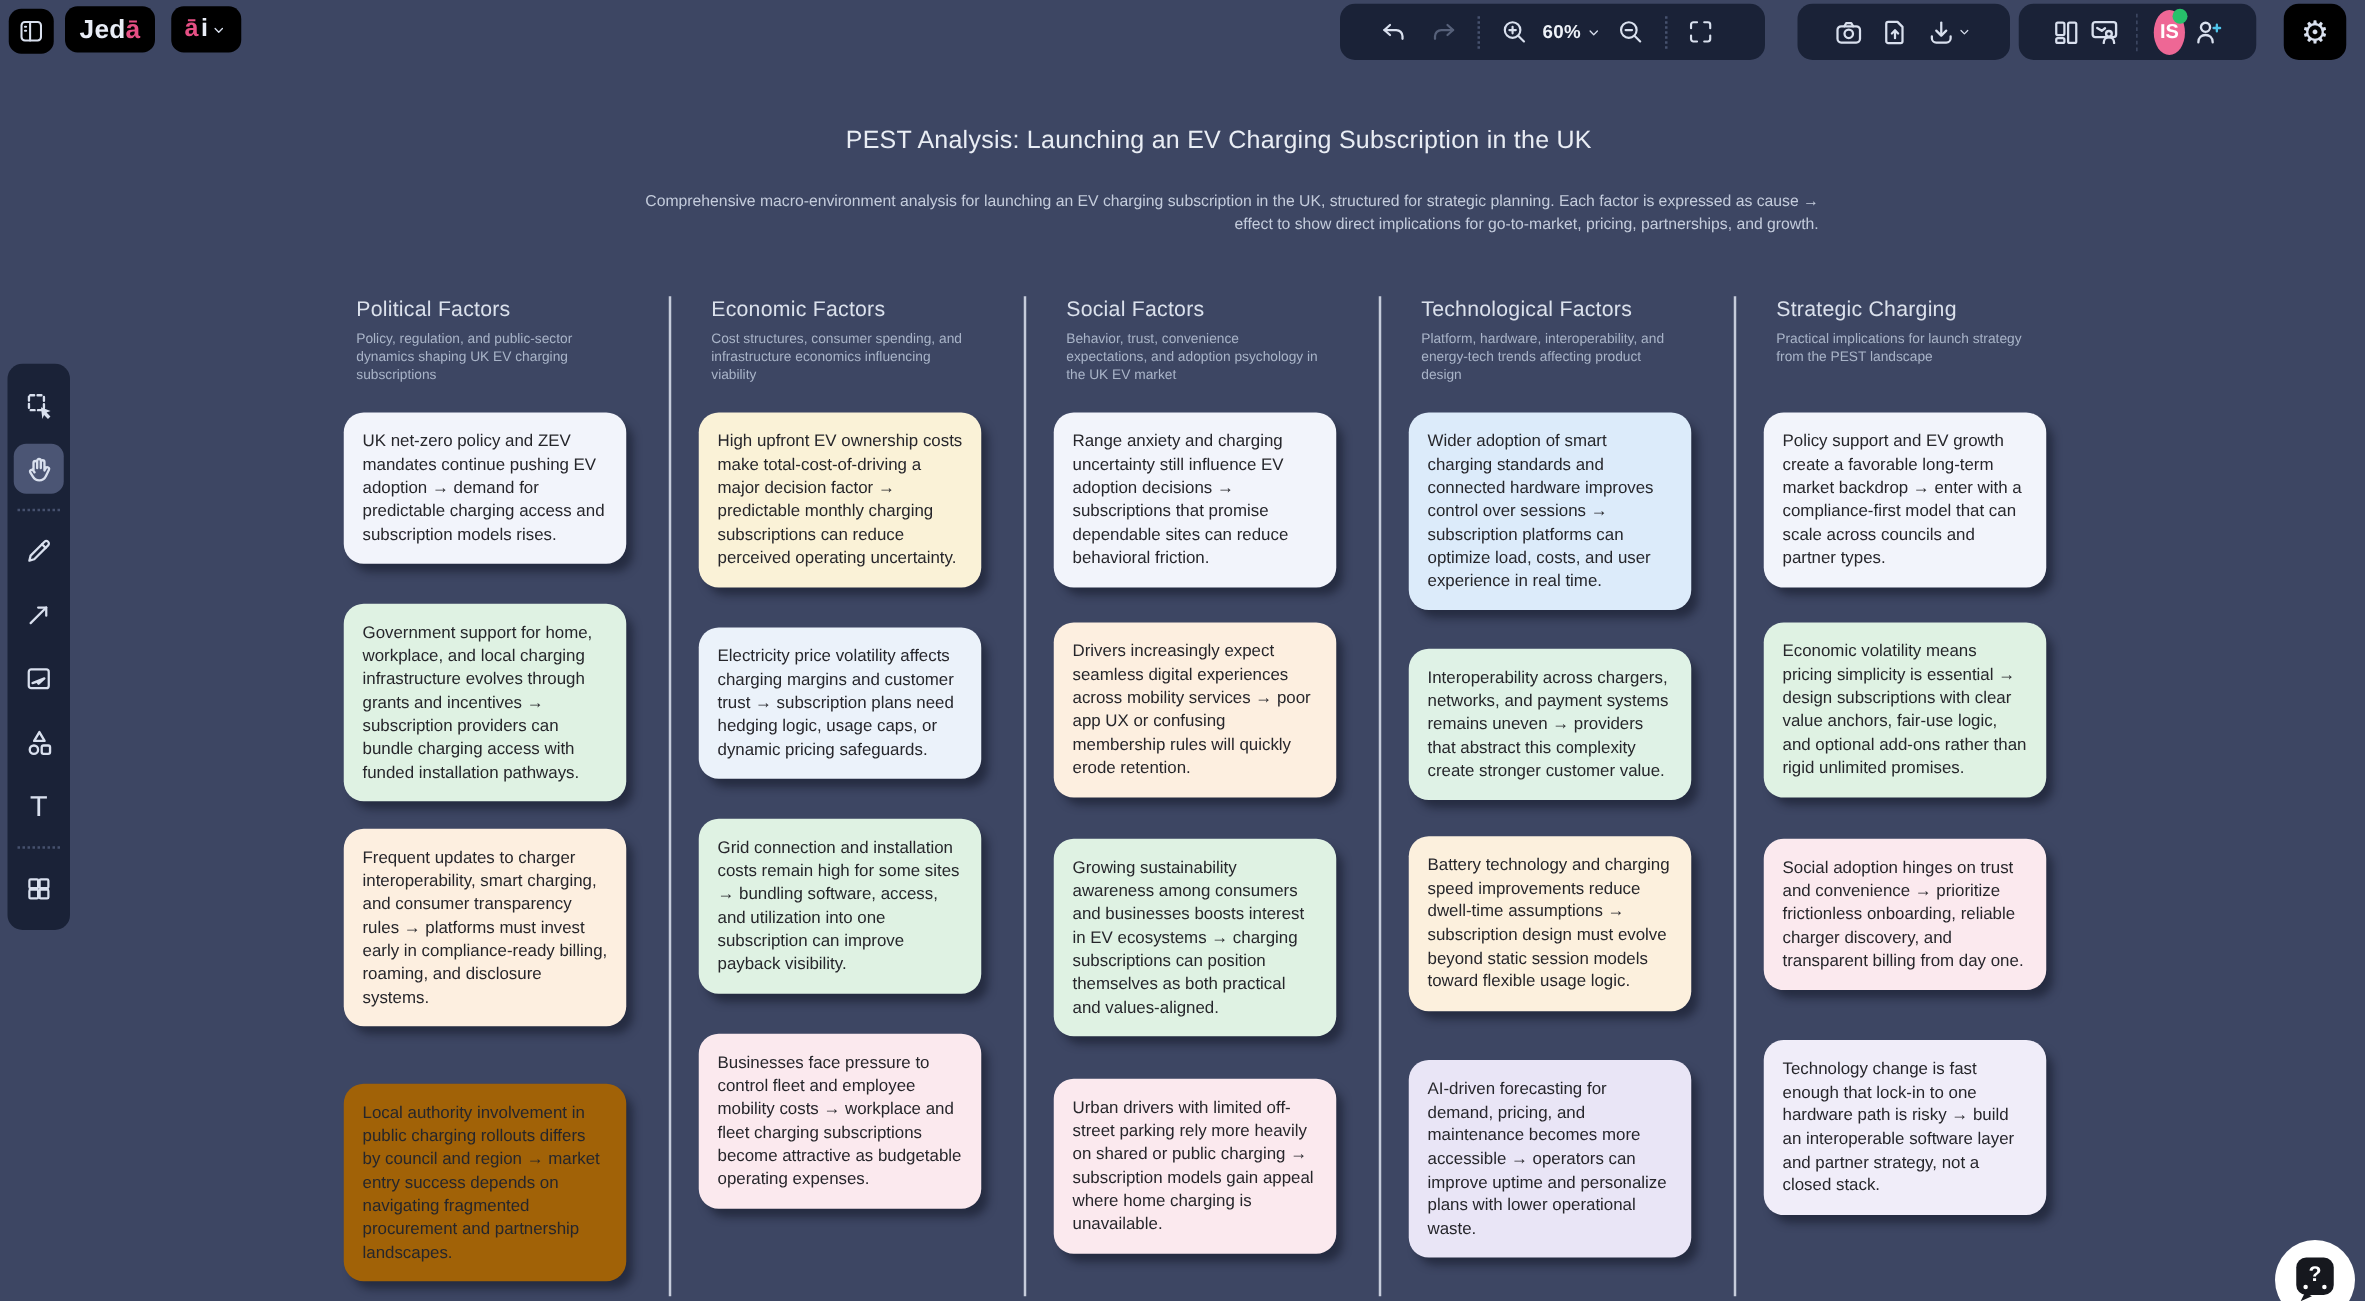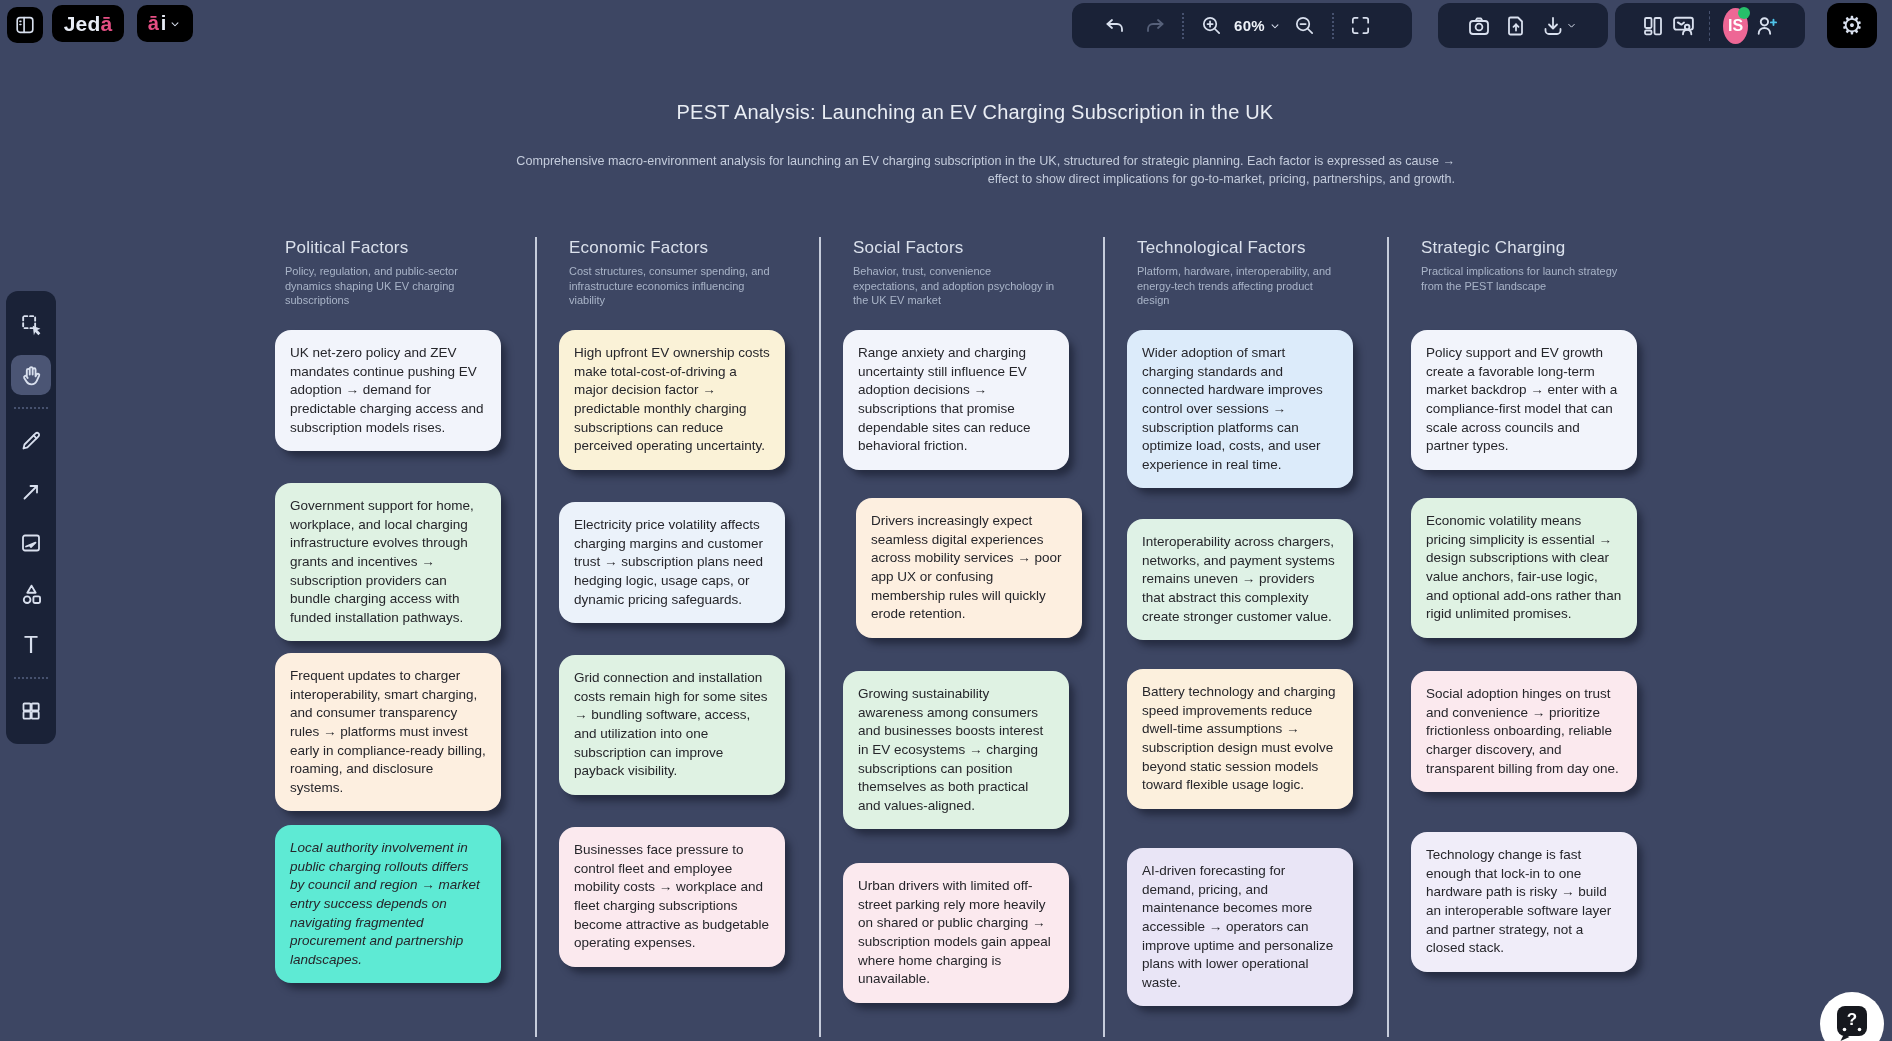--- a/index.html
+++ b/index.html
@@ -237,38 +237,38 @@
 <div class="vline" style="left:535px;"></div>
 <div class="vline" style="left:819px;"></div>
 <div class="vline" style="left:1103px;"></div>
 <div class="vline" style="left:1387px;"></div>
 
 <div class="col" style="left:275px;">
   <h2>Political Factors</h2>
   <p class="desc">Policy, regulation, and public-sector dynamics shaping UK EV charging subscriptions</p>
   <div class="card" style="top: 93px; background: rgb(242, 244, 251);">UK net-zero policy and ZEV mandates continue pushing EV adoption → demand for predictable charging access and subscription models rises.</div>
   <div class="card" style="top: 246px; background: rgb(223, 242, 227);">Government support for home, workplace, and local charging infrastructure evolves through grants and incentives → subscription providers can bundle charging access with funded installation pathways.</div>
-  <div class="card" style="top: 416px; background: rgb(253, 239, 224);">Frequent updates to charger interoperability, smart charging, and consumer transparency rules → platforms must invest early in compliance-ready billing, roaming, and disclosure systems.</div>
-  <div class="card" style="top: 588px; background: #5eead4; font-style: italic;">Local authority involvement in public charging rollouts differs by council and region → market entry success depends on navigating fragmented procurement and partnership landscapes.</div>
+  <div class="card" style="top: 426px; background: rgb(253, 239, 224);">Frequent updates to charger interoperability, smart charging, and consumer transparency rules → platforms must invest early in compliance-ready billing, roaming, and disclosure systems.</div>
+  <div class="card" style="top: 630px; background: #a16207;">Local authority involvement in public charging rollouts differs by council and region → market entry success depends on navigating fragmented procurement and partnership landscapes.</div>
 </div>
 
 <div class="col" style="left:559px;">
   <h2>Economic Factors</h2>
   <p class="desc">Cost structures, consumer spending, and infrastructure economics influencing viability</p>
   <div class="card" style="top: 93px; background: rgb(250, 242, 215);">High upfront EV ownership costs make total-cost-of-driving a major decision factor → predictable monthly charging subscriptions can reduce perceived operating uncertainty.</div>
   <div class="card" style="top: 265px; background: rgb(235, 242, 250);">Electricity price volatility affects charging margins and customer trust → subscription plans need hedging logic, usage caps, or dynamic pricing safeguards.</div>
   <div class="card" style="top: 418px; background: rgb(223, 242, 227);">Grid connection and installation costs remain high for some sites → bundling software, access, and utilization into one subscription can improve payback visibility.</div>
   <div class="card" style="top: 590px; background: rgb(251, 233, 238);">Businesses face pressure to control fleet and employee mobility costs → workplace and fleet charging subscriptions become attractive as budgetable operating expenses.</div>
 </div>
 
 <div class="col" style="left:843px;">
   <h2>Social Factors</h2>
   <p class="desc">Behavior, trust, convenience expectations, and adoption psychology in the UK EV market</p>
   <div class="card" style="top: 93px; background: rgb(242, 244, 251);">Range anxiety and charging uncertainty still influence EV adoption decisions → subscriptions that promise dependable sites can reduce behavioral friction.</div>
-  <div class="card" style="top: 261px; background: rgb(253, 239, 224); margin-left: 13px;">Drivers increasingly expect seamless digital experiences across mobility services → poor app UX or confusing membership rules will quickly erode retention.</div>
+  <div class="card" style="top: 261px; background: rgb(253, 239, 224);">Drivers increasingly expect seamless digital experiences across mobility services → poor app UX or confusing membership rules will quickly erode retention.</div>
   <div class="card" style="top: 434px; background: rgb(223, 242, 227);">Growing sustainability awareness among consumers and businesses boosts interest in EV ecosystems → charging subscriptions can position themselves as both practical and values-aligned.</div>
   <div class="card" style="top: 626px; background: rgb(251, 233, 238);">Urban drivers with limited off-street parking rely more heavily on shared or public charging → subscription models gain appeal where home charging is unavailable.</div>
 </div>
 
 <div class="col" style="left:1127px;">
   <h2>Technological Factors</h2>
   <p class="desc">Platform, hardware, interoperability, and energy-tech trends affecting product design</p>
   <div class="card" style="top: 93px; background: rgb(220, 235, 250);">Wider adoption of smart charging standards and connected hardware improves control over sessions → subscription platforms can optimize load, costs, and user experience in real time.</div>
   <div class="card" style="top: 282px; background: rgb(223, 242, 230);">Interoperability across chargers, networks, and payment systems remains uneven → providers that abstract this complexity create stronger customer value.</div>
   <div class="card" style="top: 432px; background: rgb(252, 240, 221);">Battery technology and charging speed improvements reduce dwell-time assumptions → subscription design must evolve beyond static session models toward flexible usage logic.</div>

